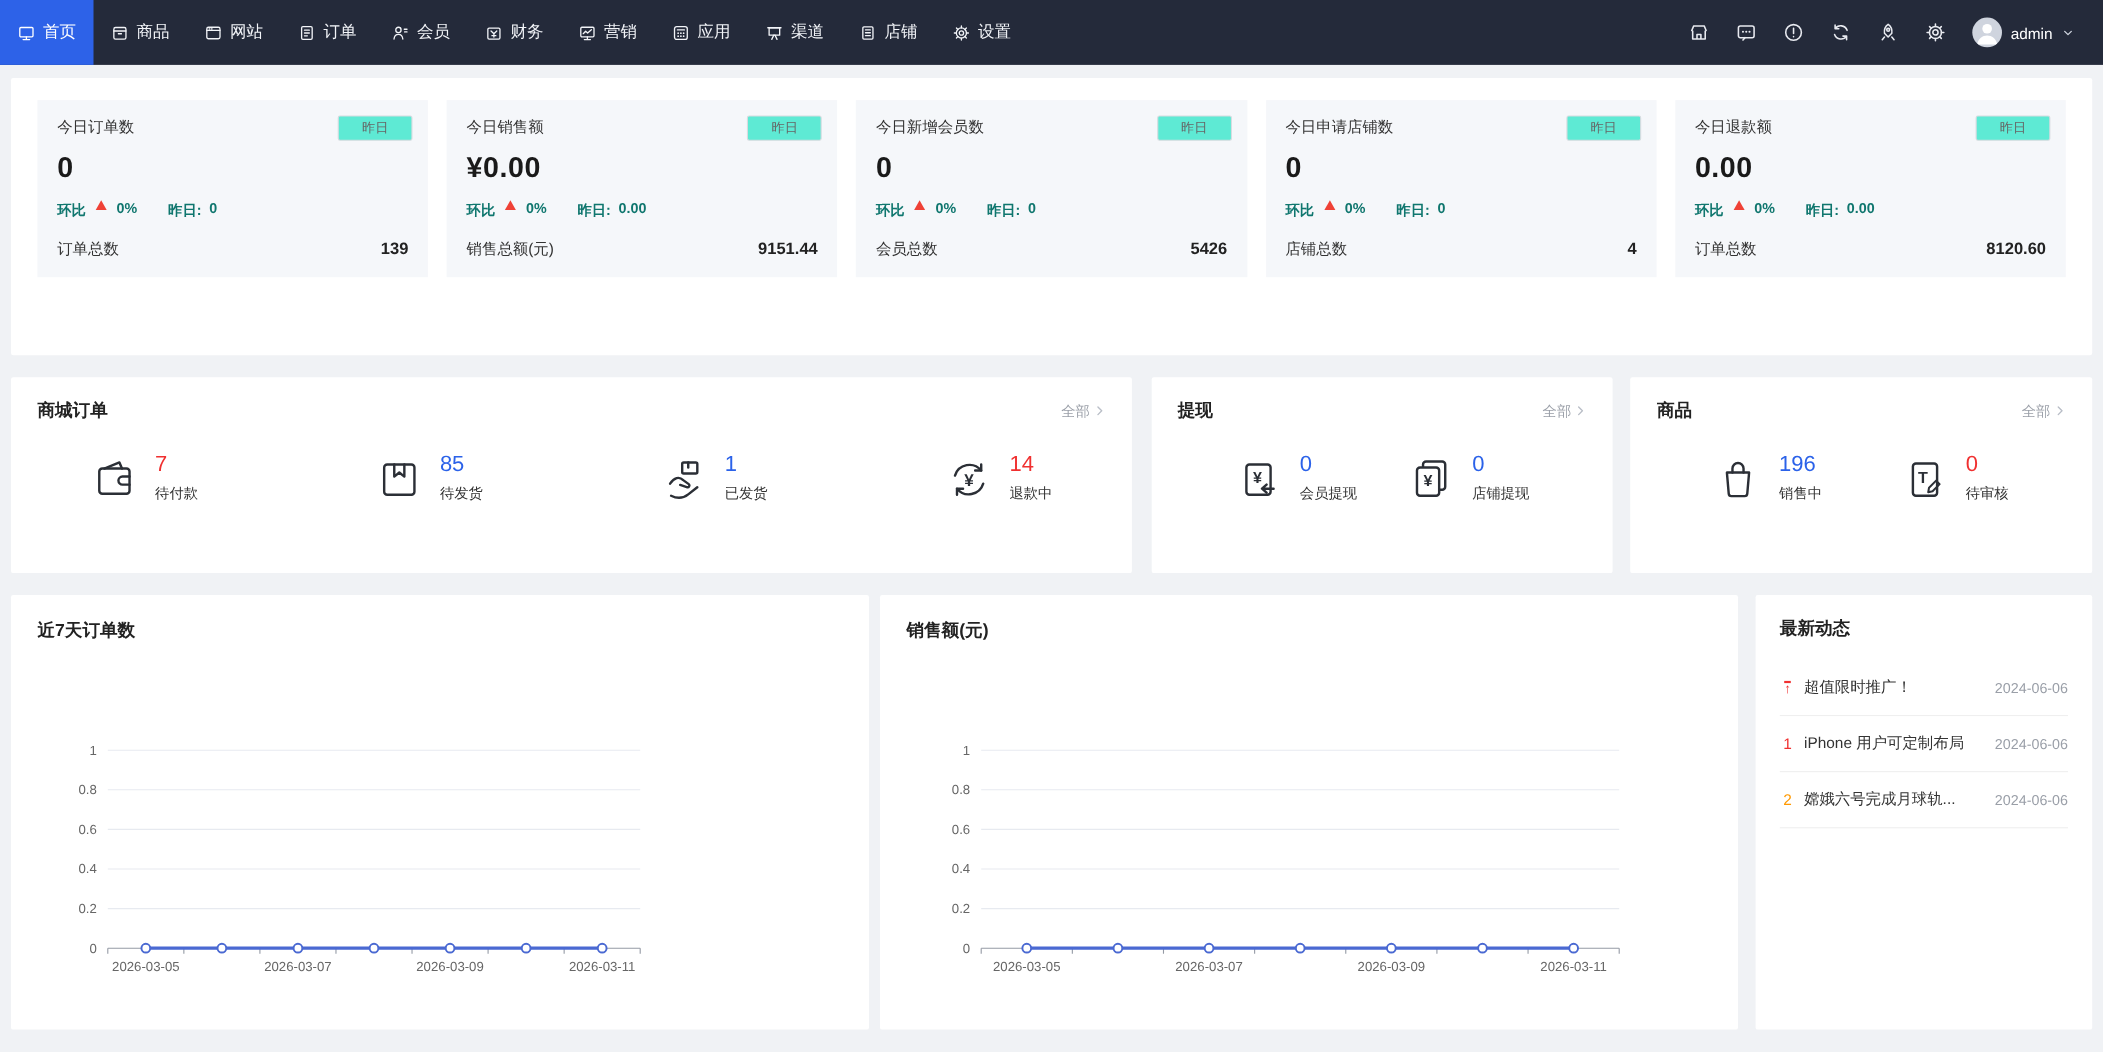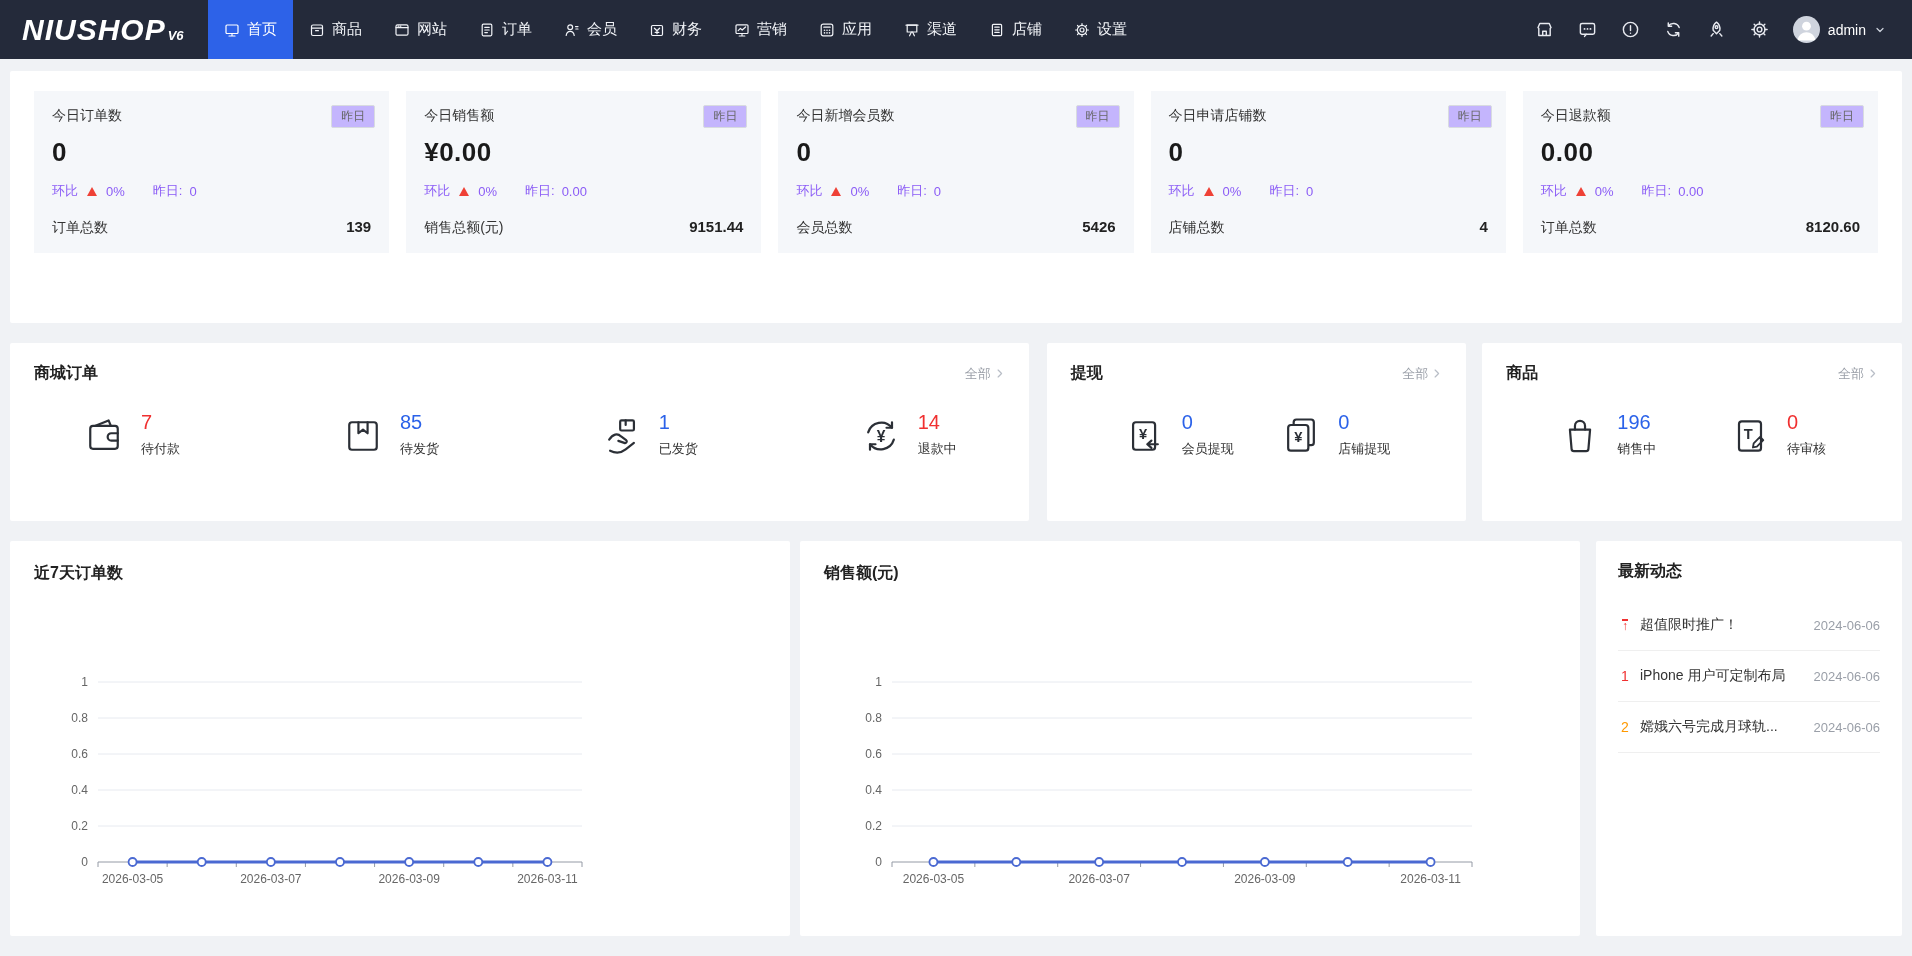--- a/index.html
+++ b/index.html
@@ -30,23 +30,23 @@
   
   .basic-panel { height:252px; padding:20px 24px; margin-bottom:20px; }
   .basic-head { display:flex; align-items:center; gap:8px; margin-bottom:20px; }
   .basic-title { font-size:17px; font-weight:700; color:#222; }
   .clock { width:16px; height:16px; color:#9aa0ab; margin-left:4px; }
   .basic-time { font-size:13px; color:#8b909a; }
   .cards-row { display:flex; gap:17px; }
   .stat-card { flex:1; background:#f5f7fa; padding:16px 18px; position:relative; }
   .card-title { font-size:14px; color:#333; }
   .card-badge { position:absolute; top:14px; right:14px; font-size:12px; color:#666;
-    background:#c4b5fd; border:1px solid #d8dbe0; padding:2px 9px; border-radius:2px; cursor:pointer; }
+    background:#5eead4; border:1px solid #d8dbe0; padding:2px 21px; border-radius:2px; cursor:pointer; }
   .card-value { font-size:26px; font-weight:700; color:#1a1a1a; margin-top:12px; letter-spacing:.5px;}
-  .card-ratio { display:flex; align-items:center; gap:7px; margin-top:14px; font-size:13px; color:#8b5cf6; }
+  .card-ratio { display:flex; gap:7px; margin-top:14px; font-size:13px; color:#0f766e;font-weight:bold; }
   .tri-up { width:0; height:0; border-left:5px solid transparent; border-right:5px solid transparent;
     border-bottom:9px solid #ef4136; margin:0 2px; }
   .ratio-gap { width:14px; }
   .card-total { display:flex; justify-content:space-between; align-items:baseline; margin-top:18px; }
   .card-total-label { font-size:14px; color:#333; }
   .card-total-value { font-size:15px; font-weight:700; color:#222; }
 
   
   .row2 { display:flex; margin-bottom:20px; }
   .order-panel { height:178px; padding:20px 24px 0; }
@@ -78,24 +78,20 @@
   .news-marker { width:14px; text-align:center; font-size:14px; flex:none; }
   .pin-top { display:inline-block; font-size:12px; line-height:11px; border-top:2px solid currentColor; padding-top:0; font-weight:700; }
   .news-text { font-size:14px; color:#333; margin-left:8px; flex:1; white-space:nowrap;
     overflow:hidden; text-overflow:ellipsis; }
   .news-date { font-size:13px; color:#9a9fa8; margin-left:8px; flex:none; }
 </style>
 </head>
 <body>
 
 <div class="nav">
-  <div class="nav-logo">
-    <span class="logo-text">NIUSHOP</span>
-    <span class="logo-suffix">V6</span>
-  </div>
   <div class="nav-items">
     <div class="nav-item active">
       <svg class="nicon" viewBox="0 0 16 16" fill="none" stroke="currentColor" stroke-width="1.2" stroke-linecap="round" stroke-linejoin="round">
           <rect x="2" y="3" width="12" height="8.5" rx="1"></rect>
           <path d="M8 11.5V14M5 14h6"></path>
         </svg>
       <span>首页</span>
     </div>
     <div class="nav-item">
       <svg class="nicon" viewBox="0 0 16 16" fill="none" stroke="currentColor" stroke-width="1.2" stroke-linecap="round" stroke-linejoin="round">

